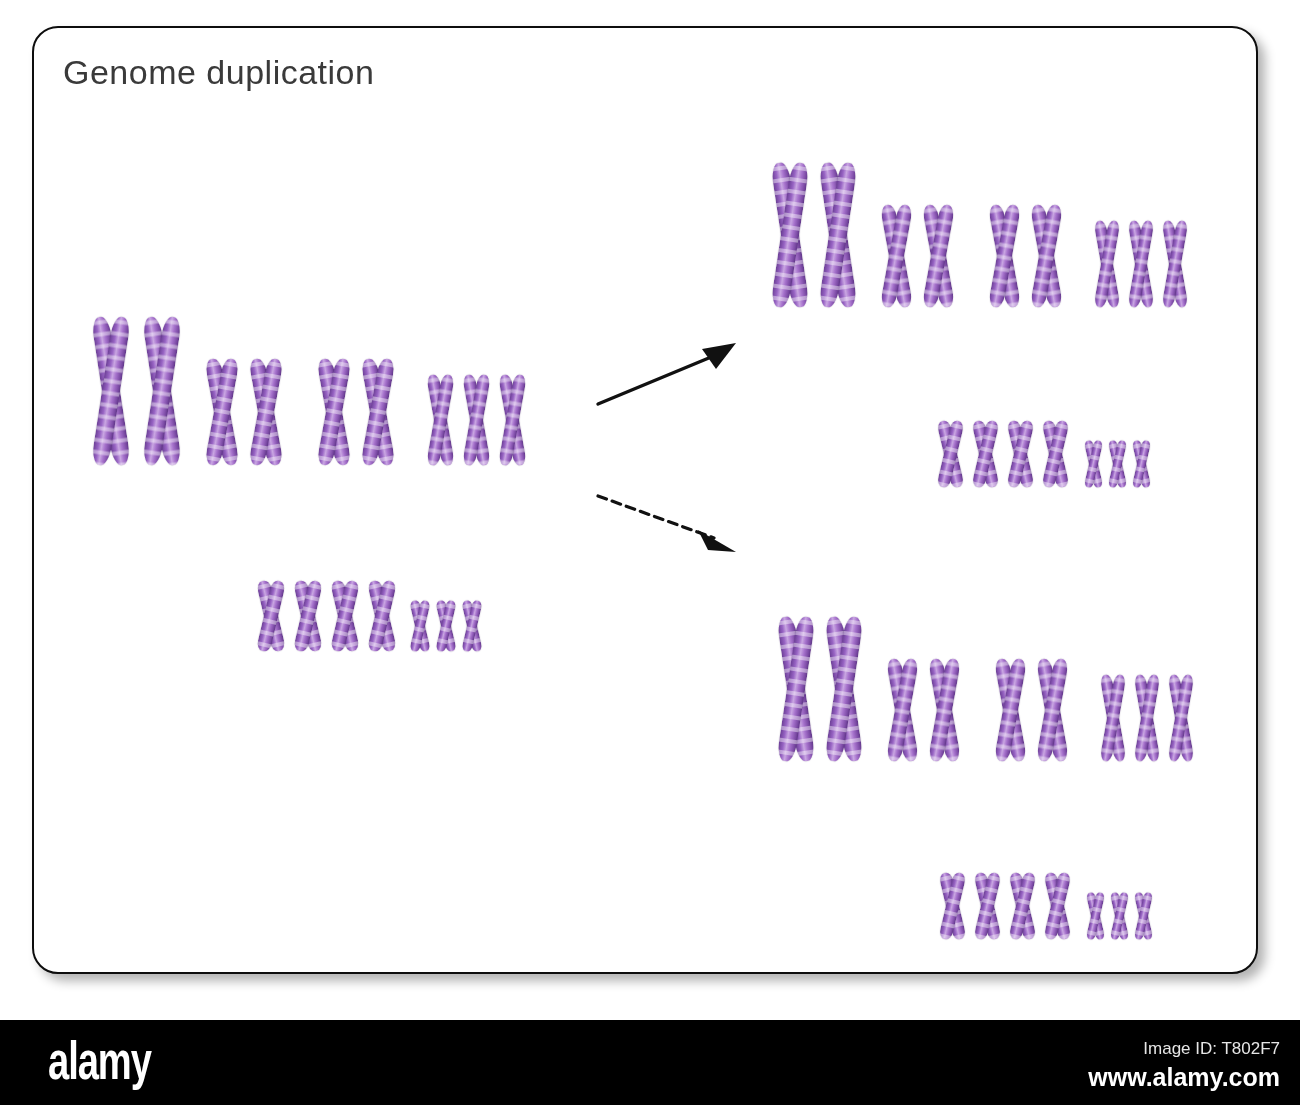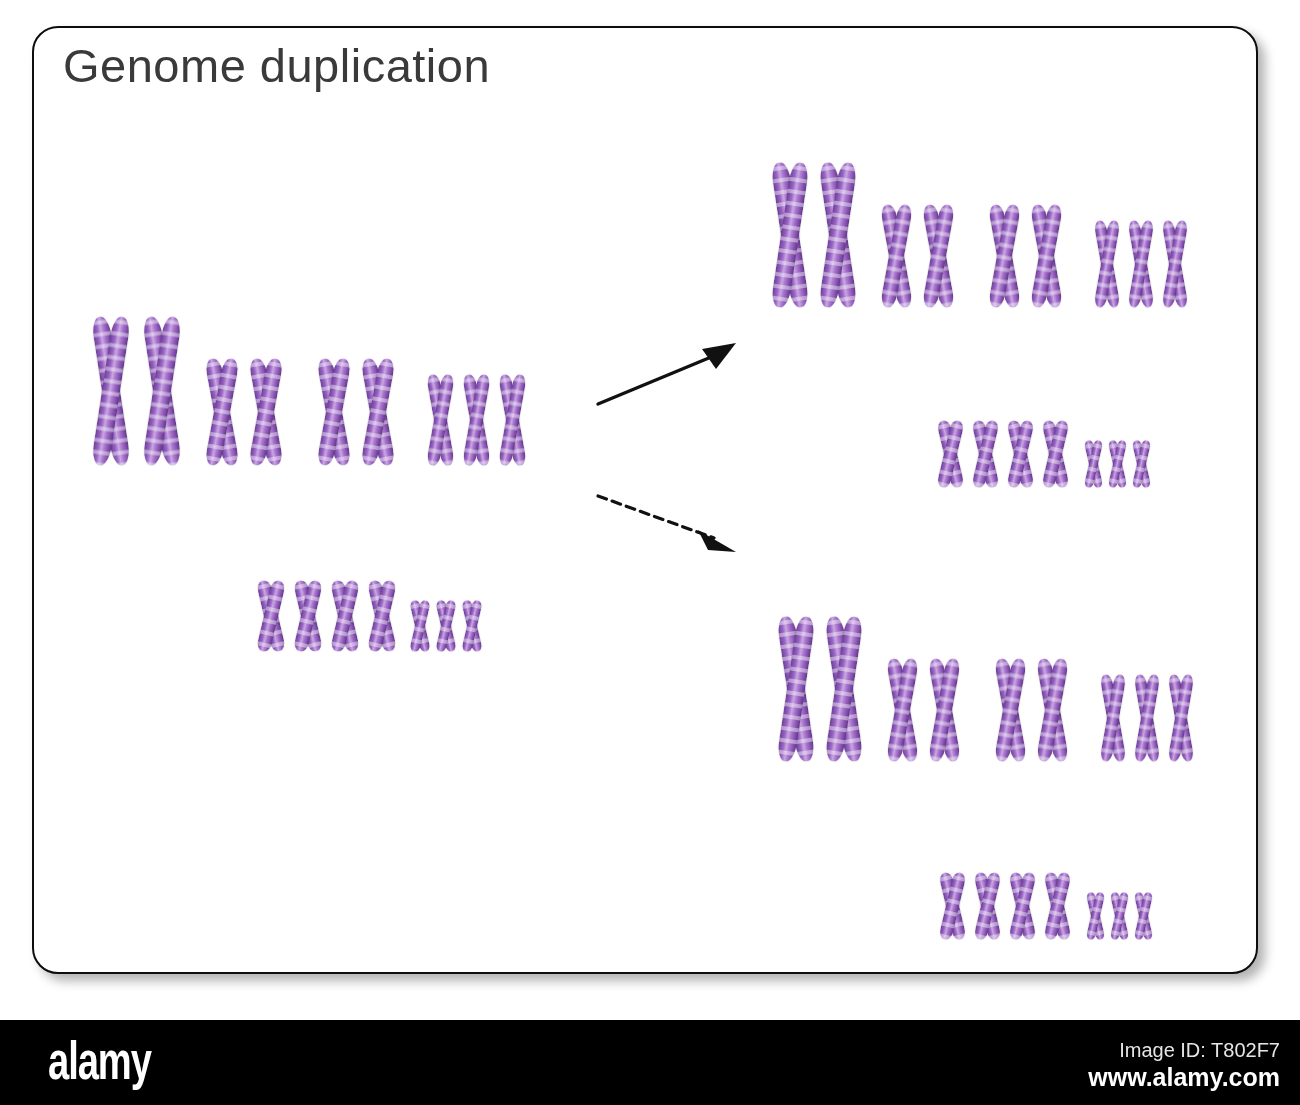--- a/index.html
+++ b/index.html
@@ -36,22 +36,22 @@
     border: 2.5px solid #0d0d0d;
     border-radius: 26px;
     box-shadow: 7px 7px 11px rgba(0,0,0,0.30);
     box-sizing: border-box;
   }
 
   
   #page-title {
     position: absolute;
     left: 63px;
-    top: 40px;
-    font-size: 47px;
+    top: 54px;
+    font-size: 34px;
     line-height: 1.1;
     color: #3a3a3a;
     font-weight: 400;
     letter-spacing: 0.5px;
     white-space: nowrap;
   }
 
   
   .cluster {
     position: absolute;
@@ -135,21 +135,21 @@
     font-family: "Liberation Sans", sans-serif;
     transform: scaleX(0.72);
     transform-origin: left top;
     line-height: 1;
   }
   #image-id {
     position: absolute;
     right: 20px;
     top: 1039px;
     color: #e6e6e6;
-    font-size: 20px;
+    font-size: 17px;
     text-align: right;
     width: 240px;
   }
   #alamy-url {
     position: absolute;
     right: 20px;
     top: 1063px;
     color: #ffffff;
     font-size: 25px;
     font-weight: 700;

